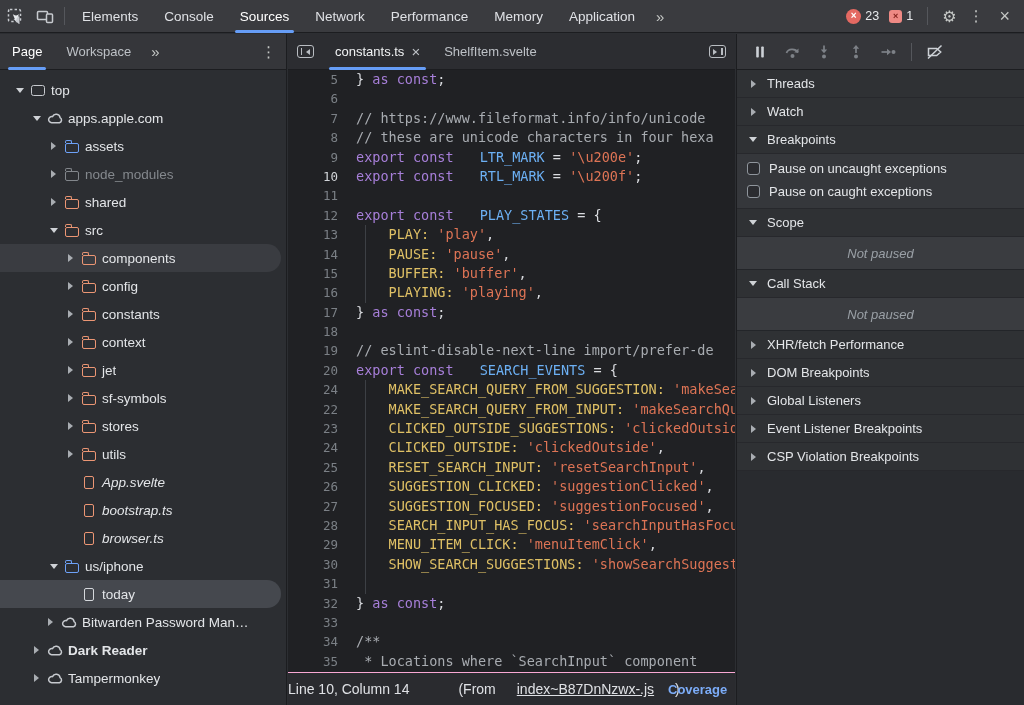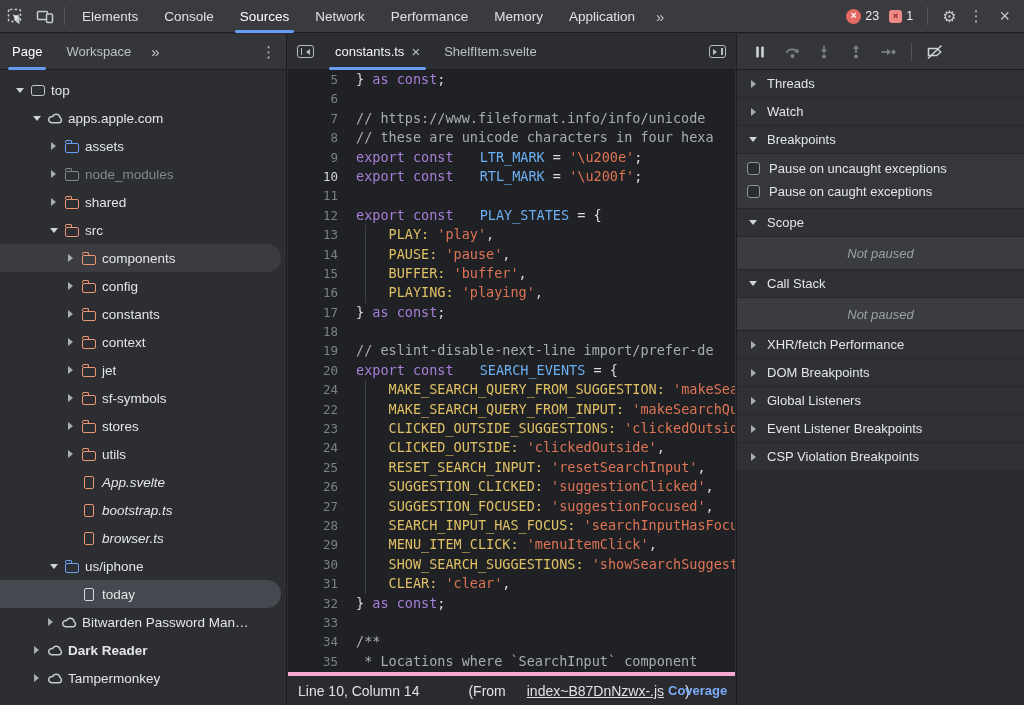--- a/index.html
+++ b/index.html
@@ -72,22 +72,22 @@
   .etab .tclose { font-size:15px; color:#bdc1c6; }
   .code { position:absolute; top:36px; left:0; right:0; bottom:33px; overflow:hidden;
     font-family:"DejaVu Sans Mono", monospace; font-size:13.5px; }
   .cl { position:relative; height:19.4px; line-height:19.4px; white-space:pre; display:flex; }
   .ln { width:50px; flex:none; text-align:right; padding-right:0; color:#7b8086; font-size:12.5px; cursor:pointer; }
   .ct { padding-left:18px; color:#dadce0; }
   .cl .guide { position:absolute; left:77px; top:0; bottom:0; width:1px; background:#3d4045; }
   .cl.cur .ln { color:#d2d5d9; }
   .tk-k { color:#a77fd9; } .tk-d { color:#6cb0f4;margin-left:18px; } .tk-p { color:#dfc065; }
   .tk-s { color:#de7455; } .tk-c { color:#a8acb1; } .tk-t { color:#dadce0; }
-  .statusbar { position:absolute; left:0; right:0; bottom:0; height:33px; background:#2a2b2f; border-top:4px solid #f9a8d4;
-    display:flex; align-items:center; font-size:14px; color:#dfe1e5; padding-left:10px; overflow:hidden; white-space:nowrap;gap:21px; }
+  .statusbar { position:absolute; left:0; right:0; bottom:0; height:33px; background:#2a2b2f; border-top:1px solid #f9a8d4;
+    display:flex; align-items:center; font-size:14px; color:#dfe1e5; padding-left:0; overflow:hidden; white-space:nowrap;gap:21px; }
   .statusbar .fname { text-decoration:underline; }
   .statusbar .coverage { position:absolute; left:380px; color:#7cacf8; font-size:13px; font-weight:bold; cursor:pointer; }
 
   
   .dbg-toolbar { height:36px; background:#35363a; border-bottom:1px solid #1c1d20; display:flex; align-items:center; gap:6px; padding:0 10px; }
   .dbtn { width:26px; height:26px; display:flex; align-items:center; justify-content:center; cursor:pointer; flex:none; }
   .dbg-rows { }
   .dbg-header { height:28px; display:flex; align-items:center; gap:8px; padding:0 10px; font-size:13px; color:#e3e5e8;
     background:#2f3134; border-bottom:1px solid #27282c; cursor:pointer; }
   .dbg-cbblock { background:#35373b; padding:3px 0 5px; border-bottom:1px solid #27282c; }
@@ -393,21 +393,21 @@
         <div class="cl"><span class="guide"></span><span class="ln">24</span><span class="ct"><span class="tk-t">    </span><span class="tk-p">MAKE_SEARCH_QUERY_FROM_SUGGESTION:</span><span class="tk-t"> </span><span class="tk-s">'makeSearchQueryFromSuggestion'</span></span></div>
         <div class="cl"><span class="guide"></span><span class="ln">22</span><span class="ct"><span class="tk-t">    </span><span class="tk-p">MAKE_SEARCH_QUERY_FROM_INPUT:</span><span class="tk-t"> </span><span class="tk-s">'makeSearchQueryFromInput'</span></span></div>
         <div class="cl"><span class="guide"></span><span class="ln">23</span><span class="ct"><span class="tk-t">    </span><span class="tk-p">CLICKED_OUTSIDE_SUGGESTIONS:</span><span class="tk-t"> </span><span class="tk-s">'clickedOutsideSuggestions'</span></span></div>
         <div class="cl"><span class="guide"></span><span class="ln">24</span><span class="ct"><span class="tk-t">    </span><span class="tk-p">CLICKED_OUTSIDE:</span><span class="tk-t"> </span><span class="tk-s">'clickedOutside'</span><span class="tk-t">,</span></span></div>
         <div class="cl"><span class="guide"></span><span class="ln">25</span><span class="ct"><span class="tk-t">    </span><span class="tk-p">RESET_SEARCH_INPUT:</span><span class="tk-t"> </span><span class="tk-s">'resetSearchInput'</span><span class="tk-t">,</span></span></div>
         <div class="cl"><span class="guide"></span><span class="ln">26</span><span class="ct"><span class="tk-t">    </span><span class="tk-p">SUGGESTION_CLICKED:</span><span class="tk-t"> </span><span class="tk-s">'suggestionClicked'</span><span class="tk-t">,</span></span></div>
         <div class="cl"><span class="guide"></span><span class="ln">27</span><span class="ct"><span class="tk-t">    </span><span class="tk-p">SUGGESTION_FOCUSED:</span><span class="tk-t"> </span><span class="tk-s">'suggestionFocused'</span><span class="tk-t">,</span></span></div>
         <div class="cl"><span class="guide"></span><span class="ln">28</span><span class="ct"><span class="tk-t">    </span><span class="tk-p">SEARCH_INPUT_HAS_FOCUS:</span><span class="tk-t"> </span><span class="tk-s">'searchInputHasFocus'</span></span></div>
         <div class="cl"><span class="guide"></span><span class="ln">29</span><span class="ct"><span class="tk-t">    </span><span class="tk-p">MENU_ITEM_CLICK:</span><span class="tk-t"> </span><span class="tk-s">'menuItemClick'</span><span class="tk-t">,</span></span></div>
         <div class="cl"><span class="guide"></span><span class="ln">30</span><span class="ct"><span class="tk-t">    </span><span class="tk-p">SHOW_SEARCH_SUGGESTIONS:</span><span class="tk-t"> </span><span class="tk-s">'showSearchSuggestions'</span></span></div>
-        <div class="cl"><span class="guide"></span><span class="ln">31</span><span class="ct"><span class="tk-t">    </span><span class="tk-p">CLEAR:</span><span class="tk-t"> </span><span class="tk-s">'clear'</span><span class="tk-t">,</span></span></div>
+        <div class="cl"><span class="guide"></span><span class="ln">31</span></div>
         <div class="cl"><span class="ln">32</span><span class="ct"><span class="tk-t">} </span><span class="tk-k">as</span><span class="tk-t"> </span><span class="tk-k">const</span><span class="tk-t">;</span></span></div>
         <div class="cl"><span class="ln">33</span><span class="ct"></span></div>
         <div class="cl"><span class="ln">34</span><span class="ct"><span class="tk-c">/**</span></span></div>
         <div class="cl"><span class="ln">35</span><span class="ct"><span class="tk-c"> * Locations where `SearchInput` component</span></span></div>
       </div>
     <div class="statusbar">
       <span>Line 10, Column 14</span>
       <span style="width:7px"></span>
       <span>(From </span>
         <span class="fname">index~B87DnNzwx-.js</span>

